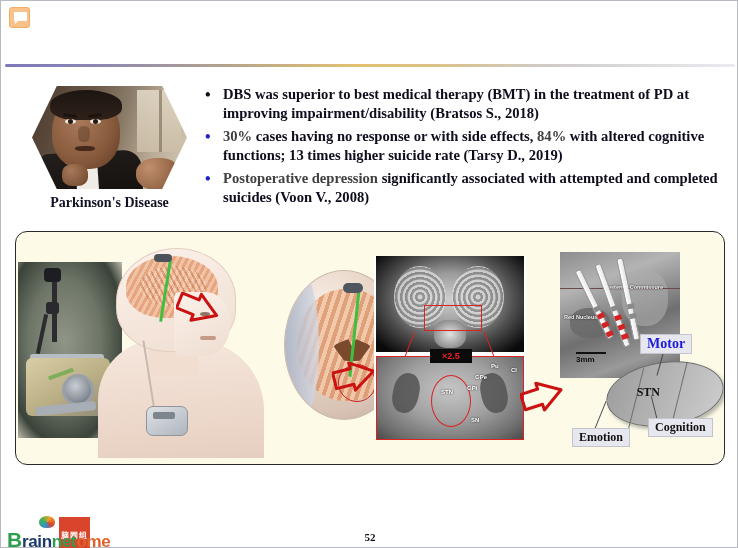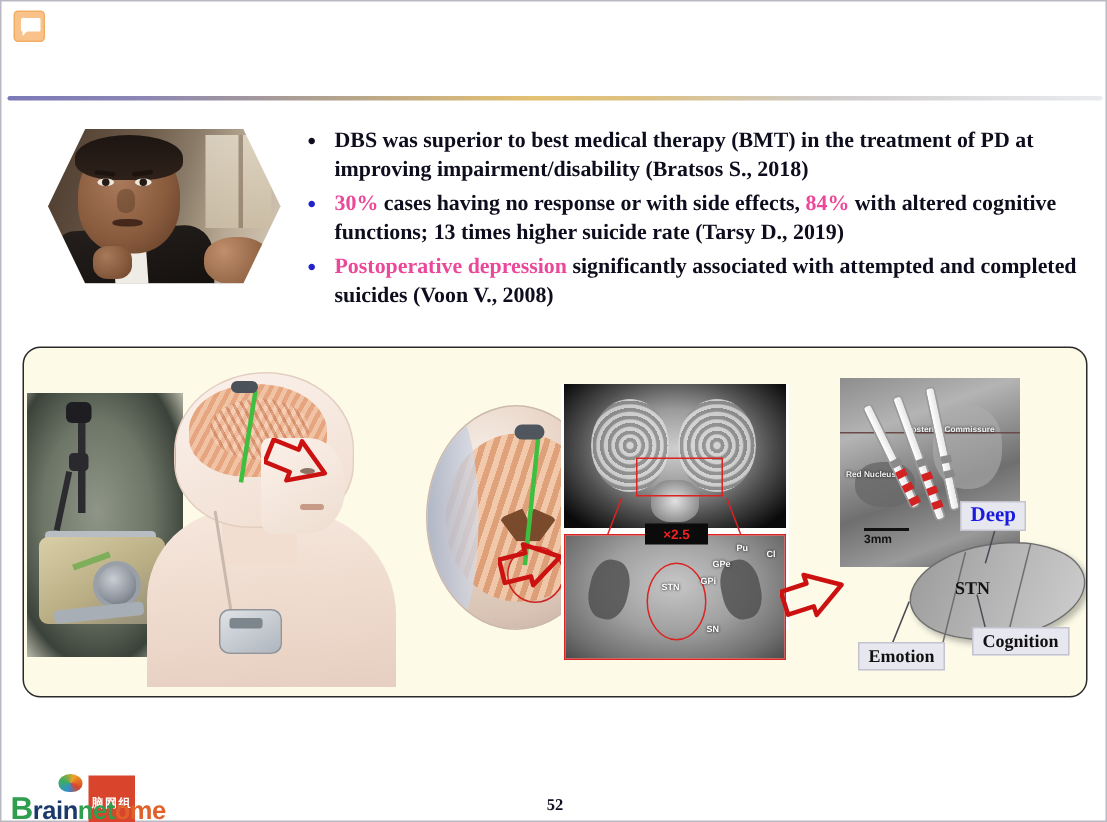--- a/index.html
+++ b/index.html
@@ -158,21 +158,21 @@
   .bullet .dot {
     flex: 0 0 auto;
     width: 18px;
     font-size: 16px;
     line-height: 19px;
     text-align: left;
   }
   .bullet.b1 .dot { color: #0d0d1d; }
   .bullet.b2 .dot, .bullet.b3 .dot { color: #2222cc; }
   .bullet .txt { flex: 1 1 auto; }
-  .blue { color: #ec4899; }
+  .blue { color: #404040; }
 
   
   #figure-panel {
     position: absolute; left: 14px; top: 230px;
     width: 710px; height: 234px;
     background: #fdfbe8;
     border: 1px solid #2a2a2a;
     border-radius: 12px;
     overflow: hidden;
   }
@@ -501,20 +501,21 @@
       <div class="hair"></div>
       <div class="brow-l"></div>
       <div class="brow-r"></div>
       <div class="eye-l"></div>
       <div class="eye-r"></div>
       <div class="nose"></div>
       <div class="mouth"></div>
       <div class="fist1"></div>
       <div class="fist2"></div>
     </div>
+    <div id="portrait-caption">Parkinson's Disease</div>
   </div>
 
   <div id="bullets">
     <div class="bullet b1">
       <span class="dot">•</span>
       <span class="txt">
         <span>DBS was superior to best medical therapy (BMT) in the treatment of PD at improving impairment/disability (Bratsos S., 2018)</span>
       </span>
     </div>
     <div class="bullet b2">
@@ -638,21 +639,21 @@
       <div class="stn-ellipse">
         <div class="divider d1"></div>
         <div class="divider d2"></div>
         <div class="stn-text">STN</div>
       </div>
 
       <div class="leader" style="left:106px; top:100px; height:26px; transform:rotate(16deg);"></div>
       <div class="leader" style="left:46px; top:150px; height:30px; transform:rotate(22deg);"></div>
       <div class="leader" style="left:100px; top:146px; height:26px; transform:rotate(-14deg);"></div>
 
-      <div class="callout motor">Deep</div>
+      <div class="callout motor">Motor</div>
       <div class="callout emotion">Emotion</div>
       <div class="callout cognition">Cognition</div>
     </div>
   </div>
 
   <div id="bottom-text">
   </div>
 
   <div id="page-number">52</div>
 

